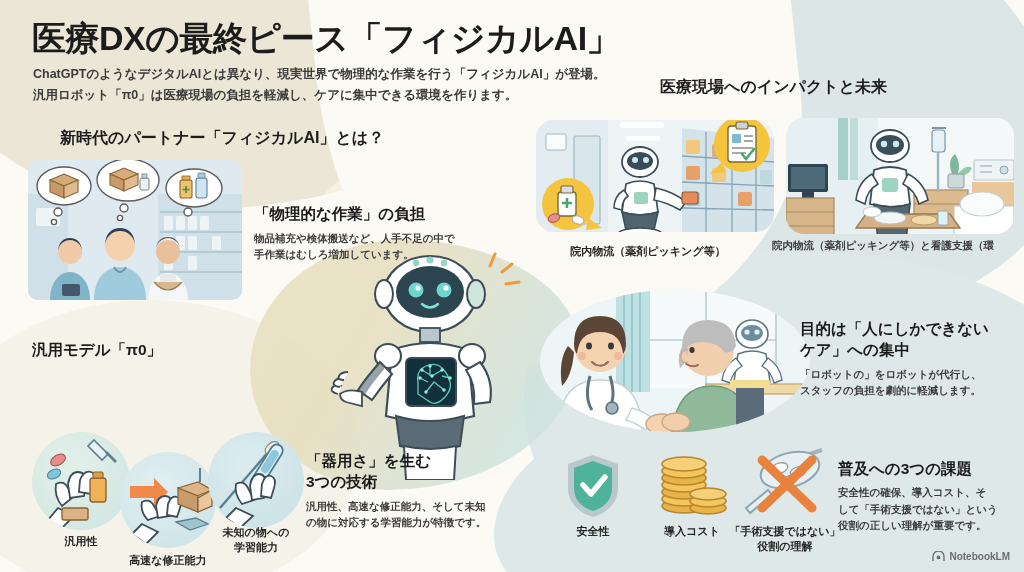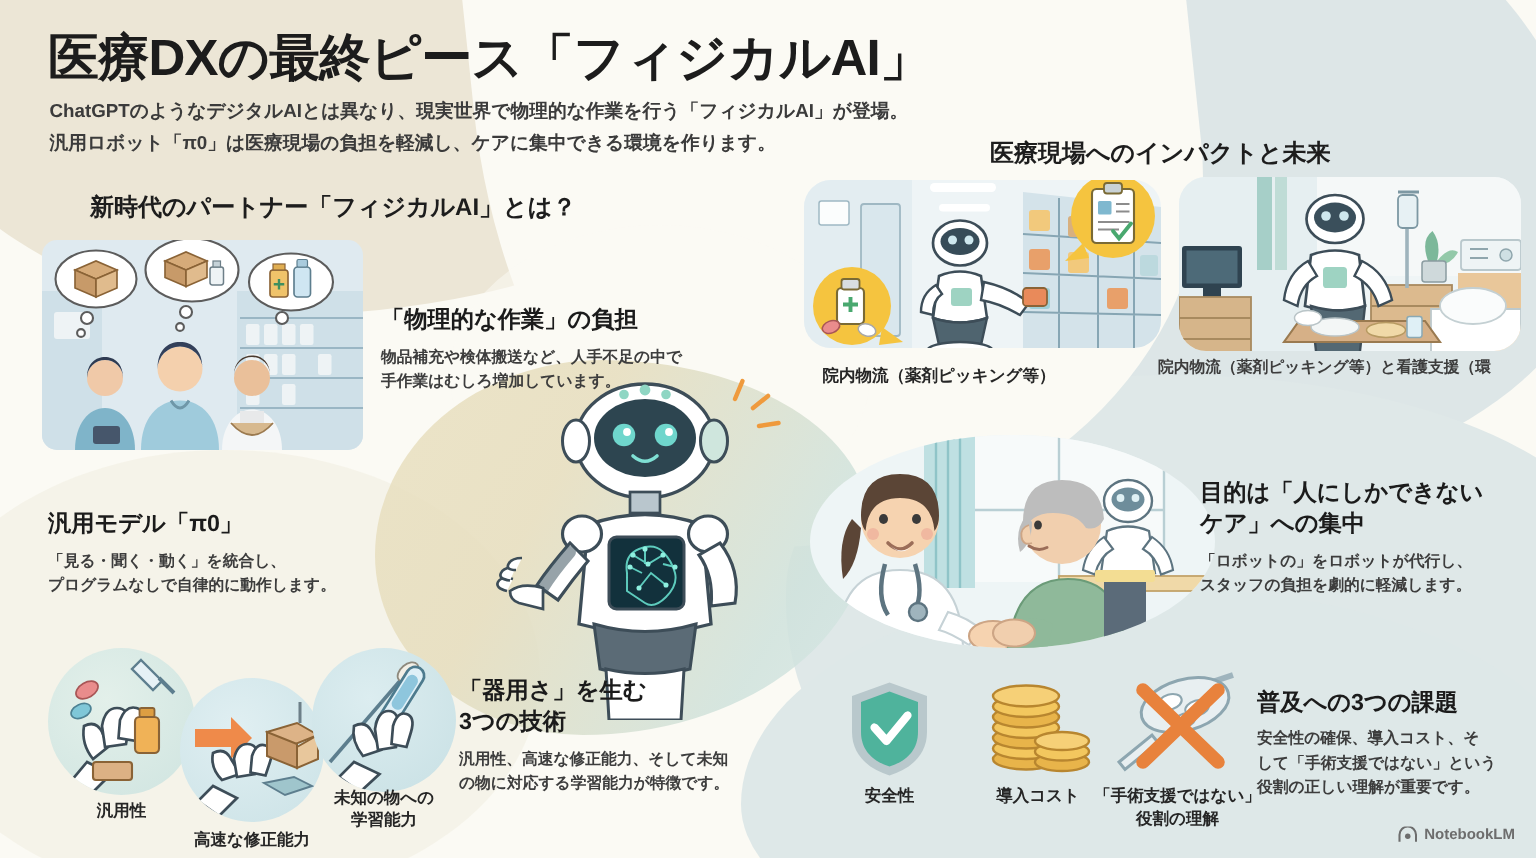--- a/index.html
+++ b/index.html
@@ -60,21 +60,21 @@
   .subtitle{
     position:absolute;left:33px;top:64px;z-index:6;
     font-size:12.5px;font-weight:600;line-height:1.65;color:#3b3b3b;
     white-space:nowrap;
   }
   .sect-head{
     position:absolute;z-index:6;font-size:16px;font-weight:700;color:#1d1d1d;
     white-space:nowrap;
   }
   .sect-head.left{left:60px;top:128px;}
-  .sect-head.right{left:660px;top:92px;}
+  .sect-head.right{left:660px;top:77px;}
 
   .block{position:absolute;z-index:6;}
   .block h3{
     margin:0 0 5px 0;font-size:15.5px;font-weight:700;line-height:1.38;color:#1b1b1b;
   }
   .block p{
     margin:0;font-size:10.5px;font-weight:600;line-height:1.55;color:#3d3d3d;
   }
 
   .b-burden{left:254px;top:182px;width:240px;}
@@ -231,24 +231,20 @@
       <span>物品補充や検体搬送など、人手不足の中で</span><br>
       <span>手作業はむしろ増加しています。</span>
     </p>
   </div>
 
   <div class="block b-brain">
     <h3>
       <br>
       <span>汎用モデル「π0」</span>
     </h3>
-    <p>
-      <span>「見る・聞く・動く」を統合し、</span><br>
-      <span>プログラムなしで自律的に動作します。</span>
-    </p>
   </div>
 
   <div class="ill ill-robot">
     <svg viewBox="0 0 200 230">
 
       <ellipse cx="100" cy="44" rx="46" ry="38" fill="#ffffff" stroke="#3d4d58" stroke-width="2.2"></ellipse>
       <ellipse cx="100" cy="42" rx="34" ry="26" fill="#2d4550"></ellipse>
       <circle cx="86" cy="40" r="7.5" fill="#6fd6cc"></circle>
       <circle cx="114" cy="40" r="7.5" fill="#6fd6cc"></circle>
       <circle cx="88" cy="38" r="2.6" fill="#ffffff"></circle>
@@ -446,21 +442,21 @@
           <path d="M52 106l14 10-16 2z" fill="#f5c43f"></path>
           <rect x="22" y="80" width="18" height="24" rx="3" fill="#ffffff" stroke="#7a6a35" stroke-width="1.4"></rect>
           <rect x="25" y="74" width="12" height="7" rx="1.6" fill="#d8dee1" stroke="#7a6a35" stroke-width="1.2"></rect>
           <path d="M31 86v10M26 91h10" stroke="#49a86f" stroke-width="2.6"></path>
           <ellipse cx="18" cy="106" rx="6" ry="4" transform="rotate(-20 18 106)" fill="#e98c8c" stroke="#a85656" stroke-width="1"></ellipse>
           <ellipse cx="42" cy="108" rx="6" ry="4" transform="rotate(16 42 108)" fill="#ffffff" stroke="#a8a8a8" stroke-width="1"></ellipse>
         </g>
       </g>
     </svg>
   </div>
-  <div class="caption" style="left:526px;top:244px;width:200px;">
+  <div class="caption" style="left:548px;top:244px;width:200px;">
     <span>院内物流（薬剤ピッキング等）</span>
   </div>
 
   <div class="ill ill-mealtray">
     <svg viewBox="0 0 228 128">
       <defs>
           <clipPath id="cpC">
             <path d="M18 6h192a18 18 0 0118 18v80a18 18 0 01-18 18H18A18 18 0 010 104V24A18 18 0 0118 6z"></path>
           </clipPath>
         </defs>

